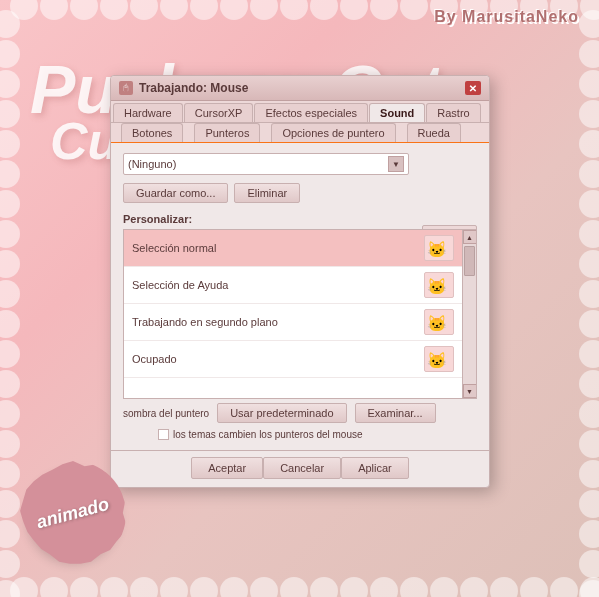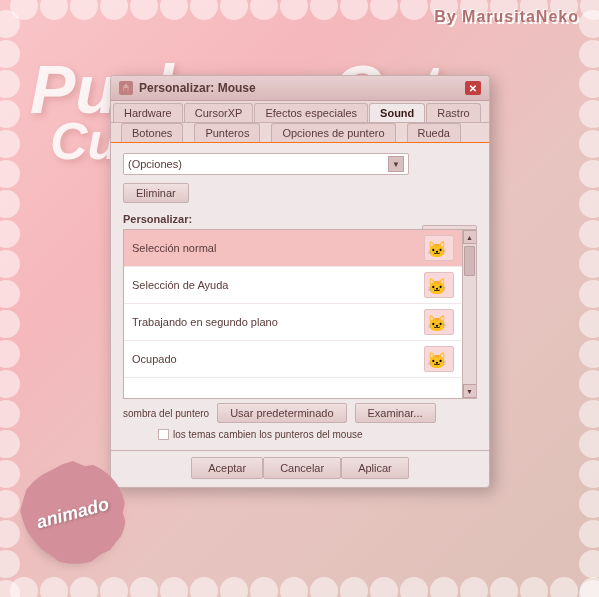--- a/index.html
+++ b/index.html
@@ -596,21 +596,21 @@
 
 <div class="badge-animado">
   <span class="badge-text">animado</span>
 </div>
 
 <div class="dialog">
 
   <div class="title-bar">
     <div class="title-bar-left">
       <div class="title-icon">🖱</div>
-      <span class="title-text">Personalizar: Mouse</span>
+      <span class="title-text">Trabajando: Mouse</span>
     </div>
     <div class="title-close">✕</div>
   </div>
 
   <div class="tabs-row">
     <div class="tab">Hardware</div>
     <div class="tab">CursorXP</div>
     <div class="tab">Efectos especiales</div>
     <div class="tab tab-sound active">Sound</div>
     <div class="tab">Rastro</div>
@@ -620,30 +620,31 @@
     <div class="tab">Botones</div>
     <div class="tab">Punteros</div>
     <div class="tab">Opciones de puntero</div>
     <div class="tab">Rueda</div>
   </div>
 
   <div class="dialog-content" style="position:relative;">
 
     <div class="dropdown-row" style="padding-right:68px;">
       <div class="dropdown-select">
-        <span>(Opciones)</span>
+        <span>(Ninguno)</span>
         <div class="dropdown-arrow">▼</div>
       </div>
     </div>
 
     <div class="preview-area">
       <span class="pusheen-icon">🐱</span>
     </div>
 
     <div class="action-row">
+      <button class="btn-small">Guardar como...</button>
       <button class="btn-small">Eliminar</button>
     </div>
 
     <div class="section-label">Personalizar:</div>
 
     <div class="list-area">
       <div class="list-content">
         <div class="list-item selected">
           <span>Selección normal</span>
           <div class="list-item-icon">

